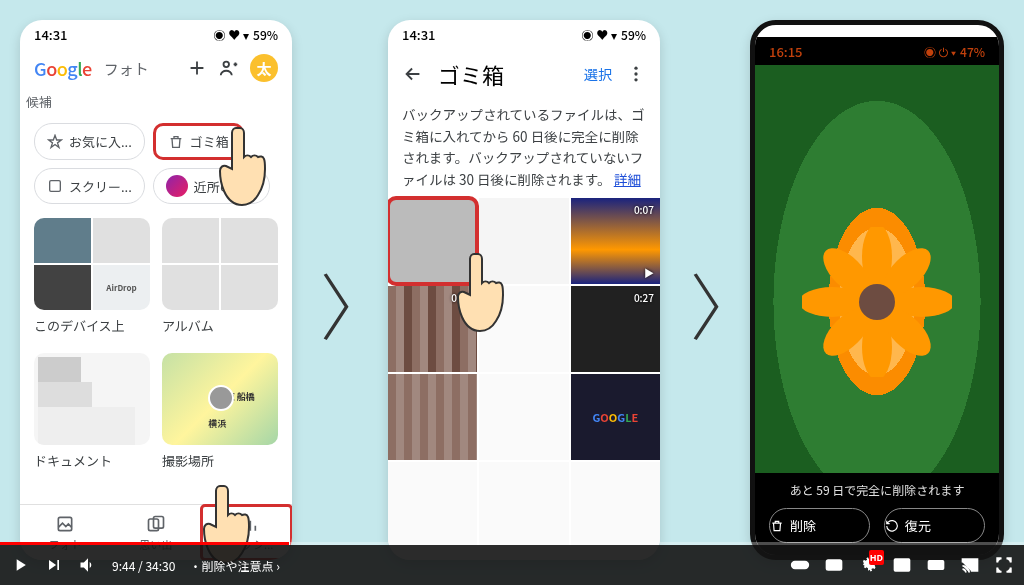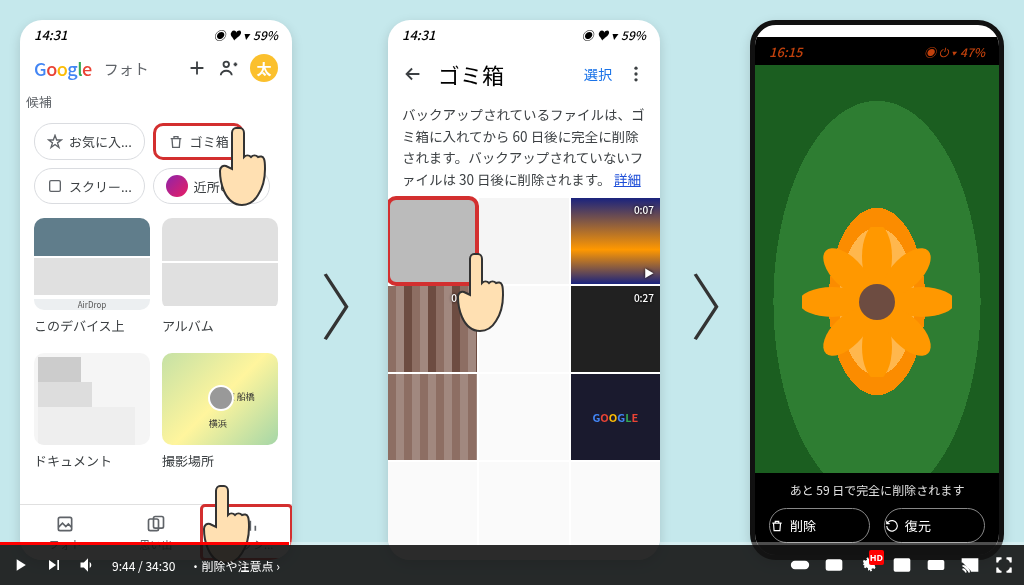--- a/index.html
+++ b/index.html
@@ -5,21 +5,21 @@
 * { margin: 0; padding: 0; box-sizing: border-box; font-family: -apple-system, 'Hiragino Sans', 'Noto Sans JP', sans-serif; }
 body { width: 1024px; height: 585px; background: #c5e8ec; position: relative; overflow: hidden; }
 
 
 .phone { position: absolute; background: #fff; border-radius: 22px; box-shadow: 0 4px 12px rgba(0,0,0,0.15); overflow: hidden; }
 .phone1 { left: 20px; top: 20px; width: 272px; height: 540px; }
 .phone2 { left: 388px; top: 20px; width: 272px; height: 540px; }
 .phone3 { left: 750px; top: 20px; width: 254px; height: 540px; border: 5px solid #111; border-radius: 26px; }
 
 
-.statusbar { display: flex; justify-content: space-between; align-items: center; padding: 6px 14px; font-size: 13px; font-weight: 500; height: 28px; font-style: italic; }
+.statusbar { display: flex; justify-content: space-between; align-items: center; padding: 6px 14px; font-size: 13px; font-weight: 500; height: 28px; }
 .statusbar.dark { color: #c2410c; margin-top: 12px; }
 .status-right { display: flex; align-items: center; gap: 4px; font-size: 12px; }
 
 
 .p1-header { display: flex; align-items: center; padding: 6px 14px; gap: 10px; }
 .google-logo { font-size: 18px; font-weight: 500; letter-spacing: -0.5px; }
 .g-b { color: #4285f4; } .g-r { color: #ea4335; } .g-y { color: #fbbc05; } .g-g { color: #34a853; }
 .photos-txt { font-size: 15px; color: #5f6368; margin-left: 2px; }
 .p1-header .spacer { flex: 1; }
 .hdr-icon { width: 22px; height: 22px; color: #3c4043; }
@@ -30,21 +30,21 @@
 
 .chips { display: flex; flex-wrap: wrap; gap: 8px; padding: 8px 14px; }
 .chip { display: flex; align-items: center; gap: 6px; border: 1px solid #dadce0; border-radius: 18px; padding: 6px 12px; font-size: 13px; color: #3c4043; background: #fff; white-space: nowrap; }
 .chip svg { width: 16px; height: 16px; color: #5f6368; }
 .chip.hl { border: 3px solid #d32f2f; border-radius: 10px; }
 .chip-thumb { width: 22px; height: 22px; border-radius: 50%; background: linear-gradient(135deg,#8e24aa,#e91e63); }
 
 
 .tiles { display: flex; gap: 12px; padding: 6px 14px; }
 .tile { flex: 1; }
-.tile-prev { width: 100%; height: 92px; border-radius: 10px; overflow: hidden; display: grid; grid-template-columns: 1fr; grid-template-rows: 1fr 1fr; gap: 2px; }
+.tile-prev { width: 100%; height: 92px; border-radius: 10px; overflow: hidden; display: grid; grid-template-columns: 1fr 1fr; grid-template-rows: 1fr 1fr; gap: 2px; font-weight: bold; }
 .tile-prev.single { display: block; }
 .tile-prev .cell { background: #e0e0e0; }
 .tile-label { font-size: 13px; color: #3c4043; margin-top: 6px; }
 .flower-thumb { background: radial-gradient(circle at 50% 45%, #ffa726 0 35%, #2e7d32 36% 100%); }
 .album-thumb { background: linear-gradient(135deg,#7b1fa2,#e91e63,#66bb6a); }
 .doc-prev { background: #f5f5f5; display: flex; flex-wrap: wrap; gap: 2px; padding: 4px; }
 .map-prev { background: linear-gradient(135deg,#c5e1a5,#fff59d,#a5d6a7); position: relative; }
 
 
 .bottom-nav { position: absolute; bottom: 0; left: 0; right: 0; height: 56px; display: flex; border-top: 1px solid #e0e0e0; background: #fff; }

